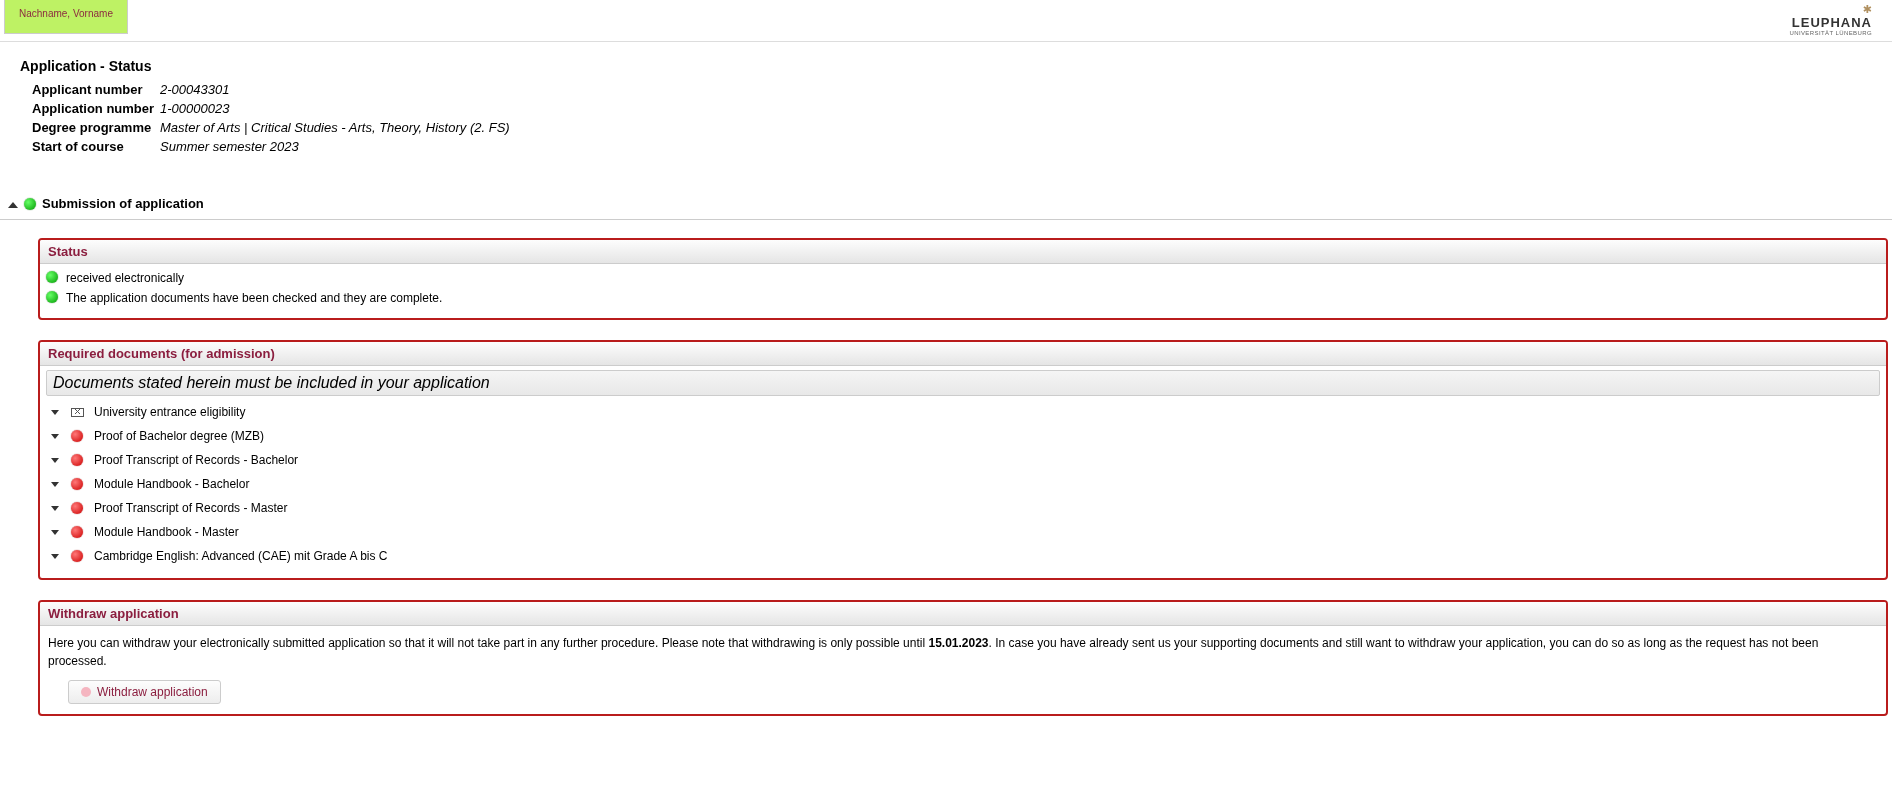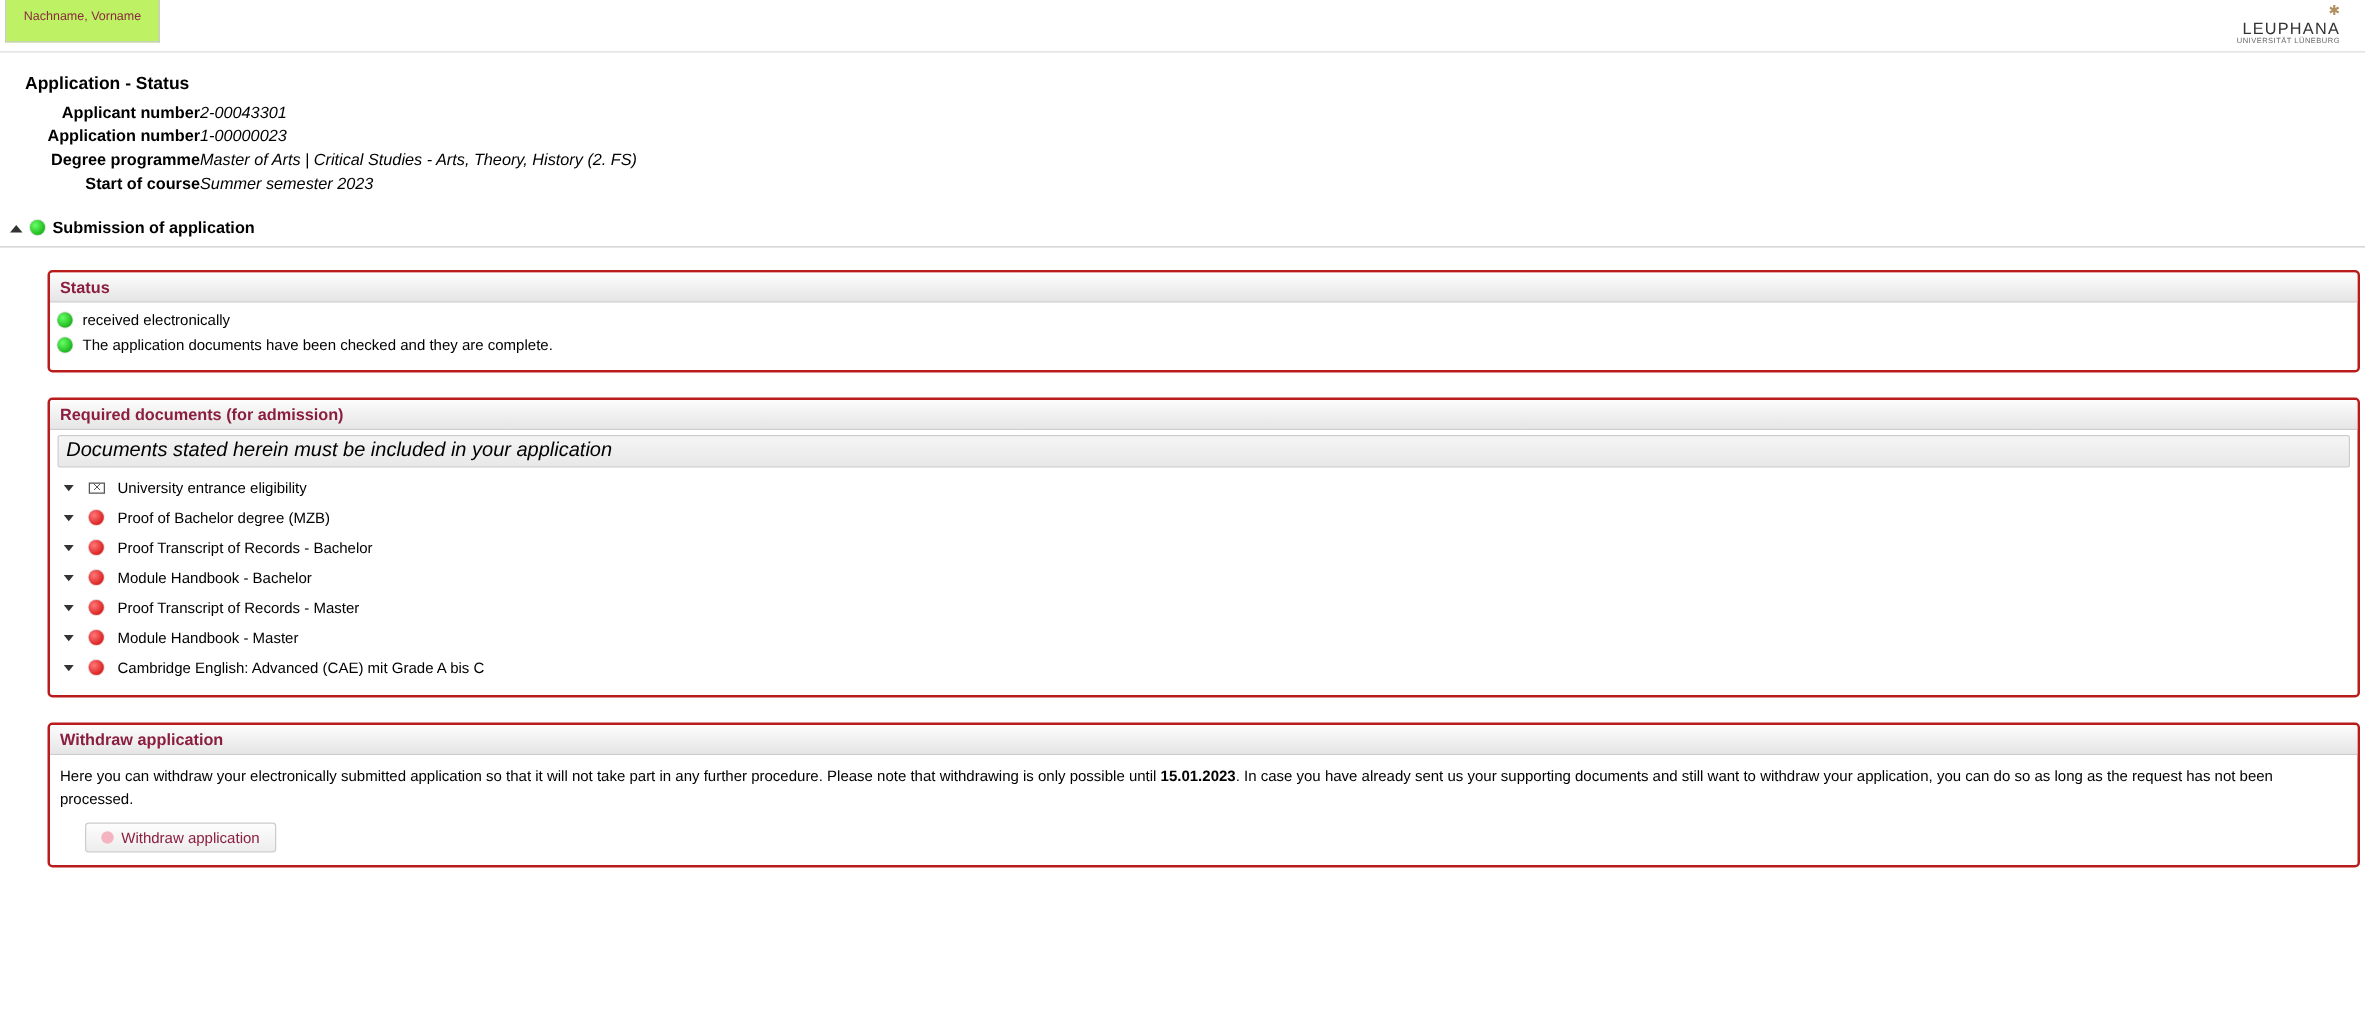--- a/index.html
+++ b/index.html
@@ -31,42 +31,41 @@
   .logo {
     padding: 4px 20px 0 0;
     text-align: right;
   }
   .logo-symbol {
     font-size: 11px;
     color: #b09060;
     line-height: 1;
   }
   .logo-text {
-    font-weight: normal;
+    font-weight: bold;
     font-size: 13px;
     letter-spacing: 1px;
     color: #333;
   }
   .logo-sub {
     font-size: 6px;
     color: #666;
     letter-spacing: 0.4px;
   }
   .page-content {
     padding: 16px 0 0 20px;
   }
   .page-title {
     font-size: 14px;
     font-weight: bold;
     margin-bottom: 6px;
   }
   .info-table {
     margin-left: 12px;
-    margin-bottom: 18px;
-    text-align: right;
+    margin-bottom: 40px;
   }
   .info-row {
     display: flex;
     line-height: 19px;
   }
   .info-label {
     font-weight: bold;
     font-size: 13px;
     width: 128px;
     flex-shrink: 0;
@@ -138,21 +137,21 @@
     padding: 4px 8px;
     font-weight: bold;
     font-size: 13px;
     color: #8b1e3f;
   }
   .panel-body {
     padding: 4px 6px 10px 6px;
   }
   .status-line {
     display: flex;
-    align-items: center;
+    align-items: flex-start;
     gap: 8px;
     padding: 3px 0;
     font-size: 12px;
   }
   .subheader-row {
     background: linear-gradient(#f5f5f5, #e8e8e8);
     border: 1px solid #ccc;
     border-radius: 2px;
     padding: 3px 6px;
     font-style: italic;

